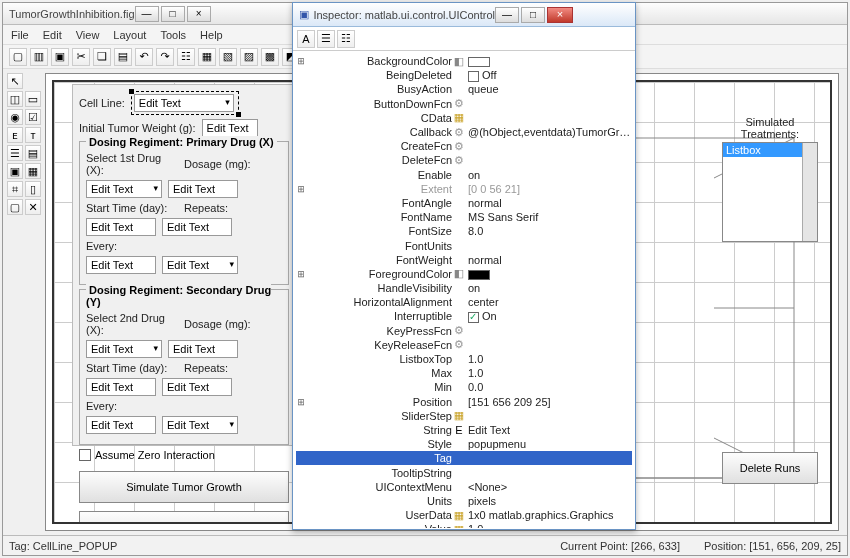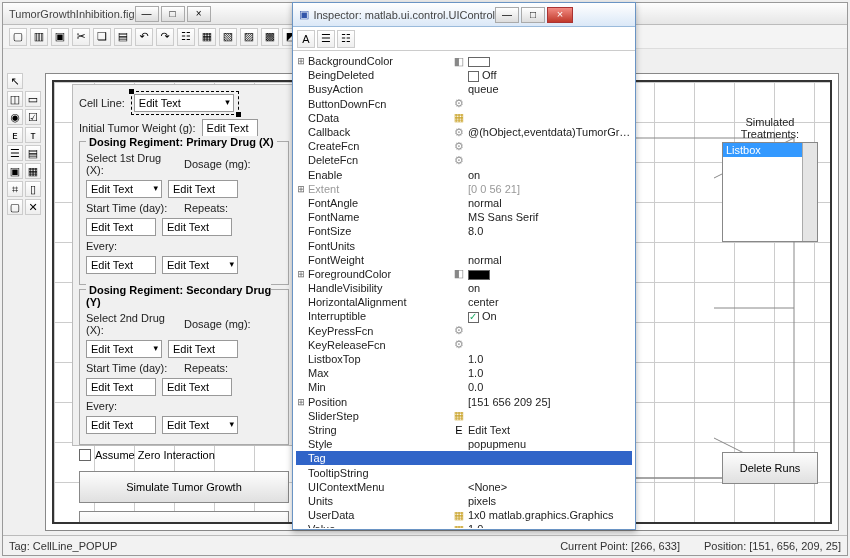--- a/index.html
+++ b/index.html
@@ -51,21 +51,21 @@
   .statusbar { position:absolute; left:0;right:0;bottom:0;height:20px; border-top:1px solid #bbb;background:#f2f2f2; display:flex;align-items:center;padding:0 6px;gap:24px;color:#333;}
   .spacer{flex:1}
   
   .inspector { position:absolute; left:292px; top:2px; width:344px; height:528px; border:1px solid #6a94c4; background:#fff; box-shadow:0 2px 6px rgba(0,0,0,.3);}
   .inspector .titlebar{background:linear-gradient(#fff,#dbe8f7);height:24px;border-bottom:1px solid #9abadb;}
   .inspector .closebtn{width:26px;height:16px;background:linear-gradient(#f28b82,#c0392b);border:1px solid #a33;color:#fff;text-align:center;line-height:13px;}
   .inspector .itoolbar{height:24px;border-bottom:1px solid #ccc;display:flex;align-items:center;gap:2px;padding:0 4px;}
   .inspector .body{position:absolute;top:49px;bottom:1px;left:1px;right:1px;overflow:hidden;padding:2px;}
   .proprow{display:flex;align-items:center;height:14.2px;}
   .proprow .exp{width:10px;text-align:center;color:#666;font-size:9px;}
-  .proprow .name{width:146px;padding-left:2px;color:#222;}
+  .proprow .name{width:146px;padding-left:2px;color:#222;text-align:right;}
   .proprow .ico{width:14px;text-align:center;}
   .proprow .val{flex:1;color:#222;padding-left:2px;}
   .proprow.sel{background:#3064c8;color:#fff;}
   .proprow.sel .name,.proprow.sel .val{color:#fff;}
   .swatch{display:inline-block;width:22px;height:10px;border:1px solid #666;background:#fff;vertical-align:middle;}
   .swatch.black{background:#000;}
   .cbx{display:inline-block;width:11px;height:11px;border:1px solid #666;background:#fff;position:relative;vertical-align:middle;}
   .cbx.on::after{content:"✓";position:absolute;left:0;top:-2px;font-size:10px;color:#2a6;}
   .paint{color:#888;}
   .gear{color:#999;}
@@ -75,20 +75,28 @@
 <body>
 
 <div class="mainwin">
   <div class="titlebar">
     <span class="title">TumorGrowthInhibition.fig</span>
     <div class="winbtns">
       <div class="winbtn">—</div>
       <div class="winbtn">□</div>
       <div class="winbtn">×</div>
     </div>
+  </div>
+  <div class="menubar">
+    <span>File</span>
+    <span>Edit</span>
+    <span>View</span>
+    <span>Layout</span>
+    <span>Tools</span>
+    <span>Help</span>
   </div>
   <div class="toolbar">
     <div class="tbtn">▢</div>
     <div class="tbtn">▥</div>
     <div class="tbtn">▣</div>
     <div class="tbtn">✂</div>
     <div class="tbtn">❏</div>
     <div class="tbtn">▤</div>
     <div class="tbtn">↶</div>
     <div class="tbtn">↷</div>

